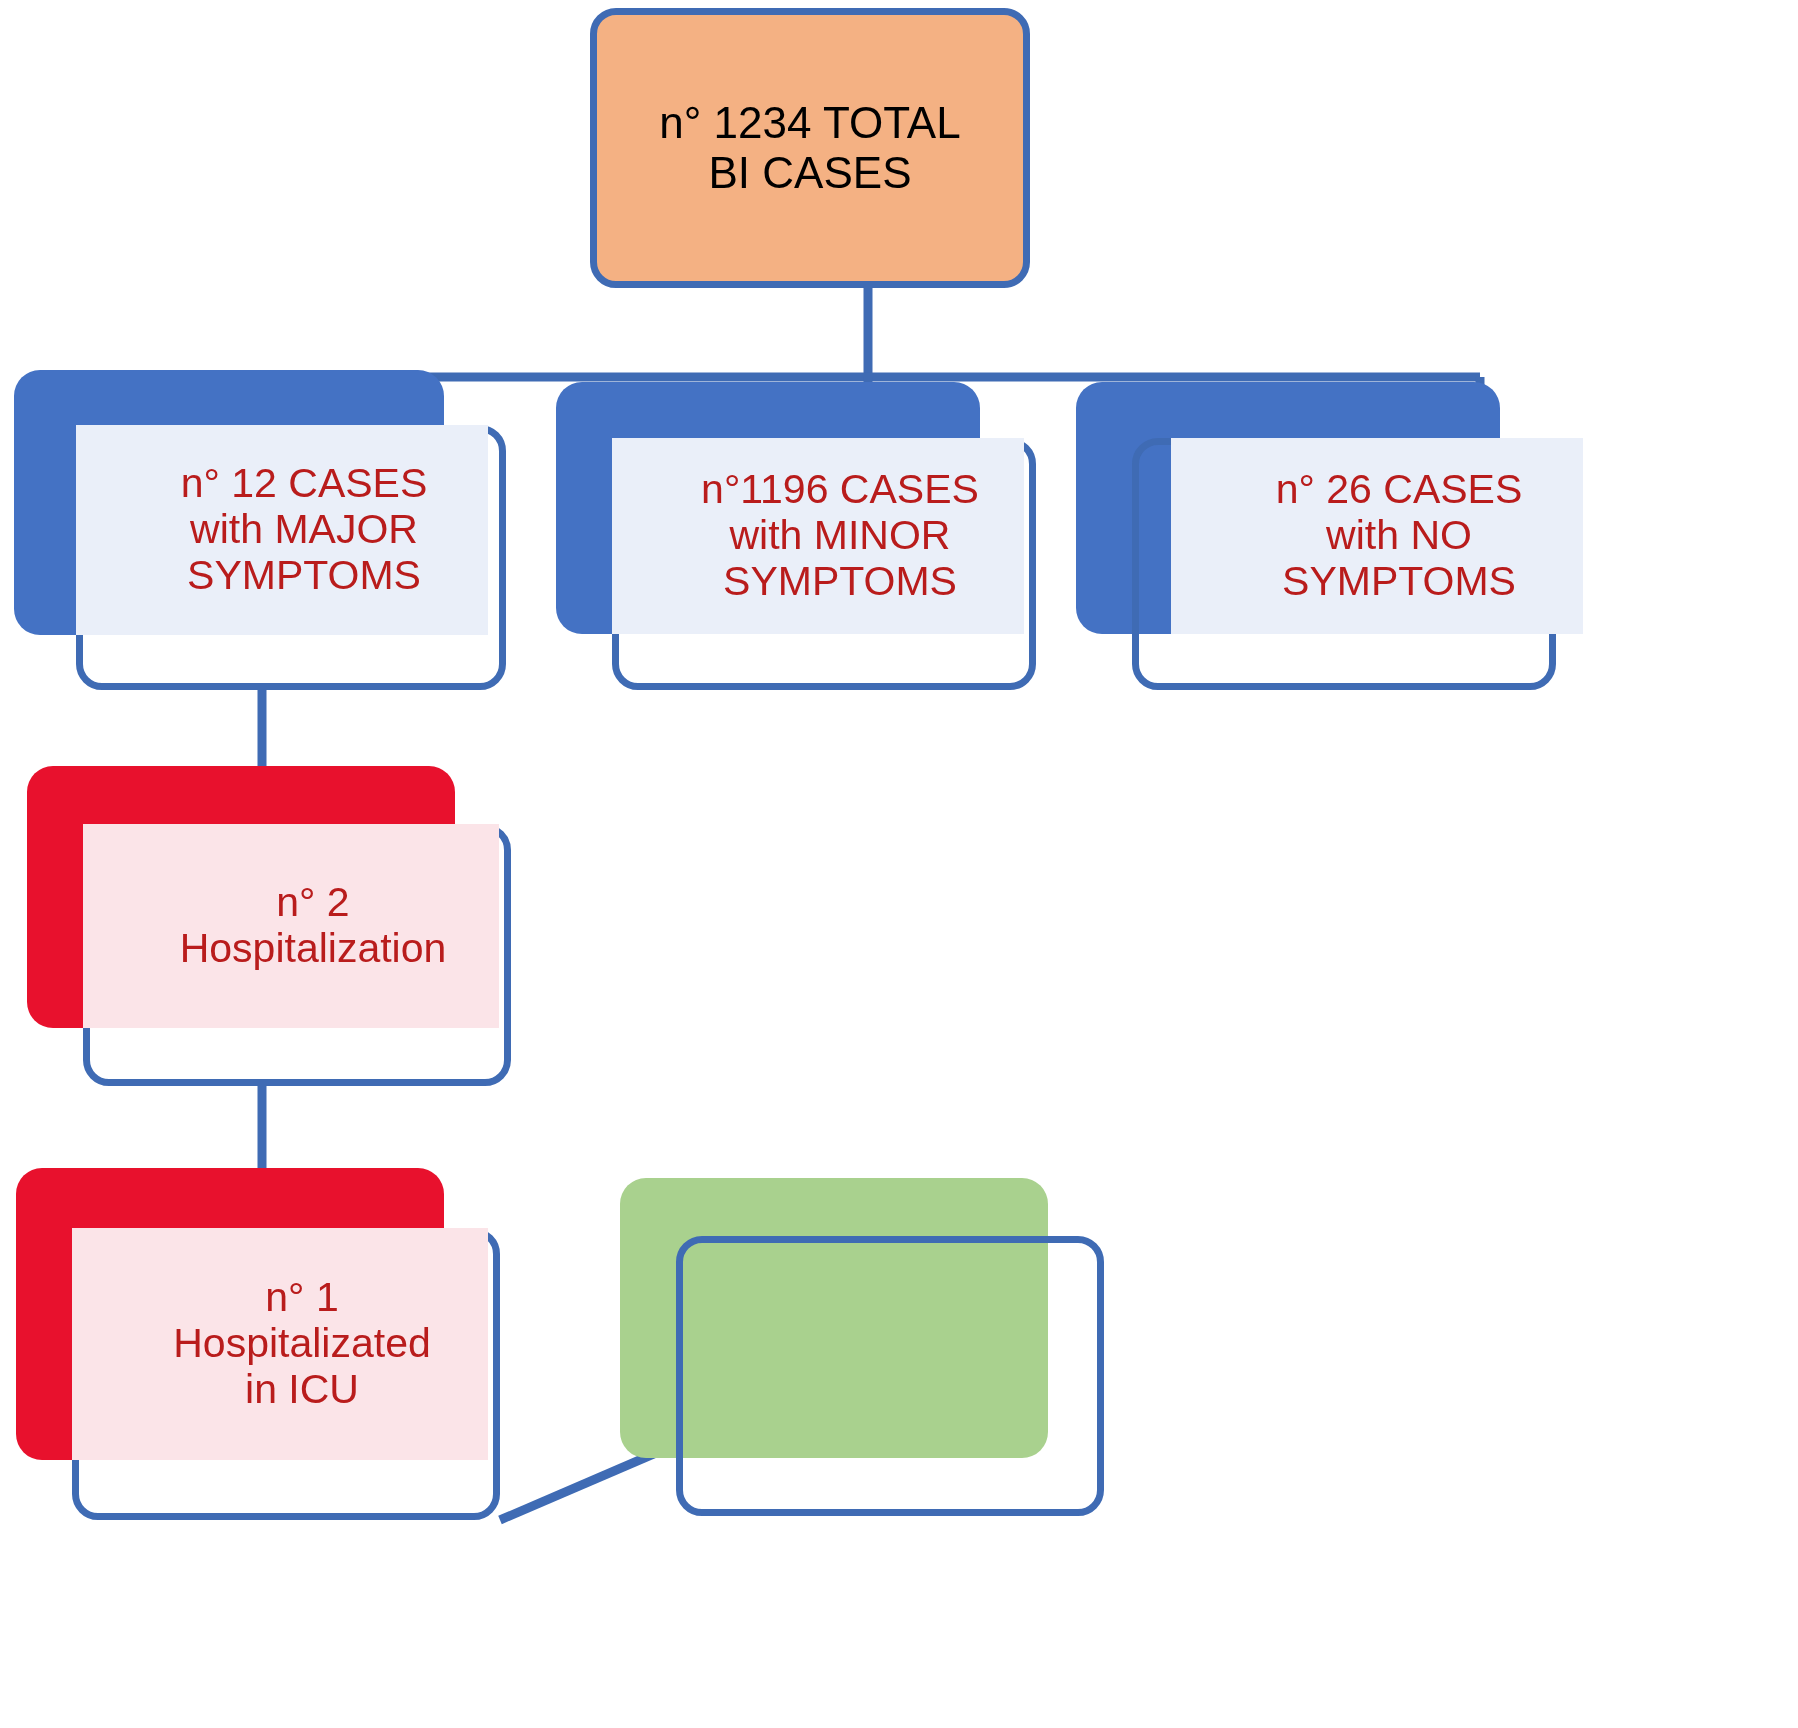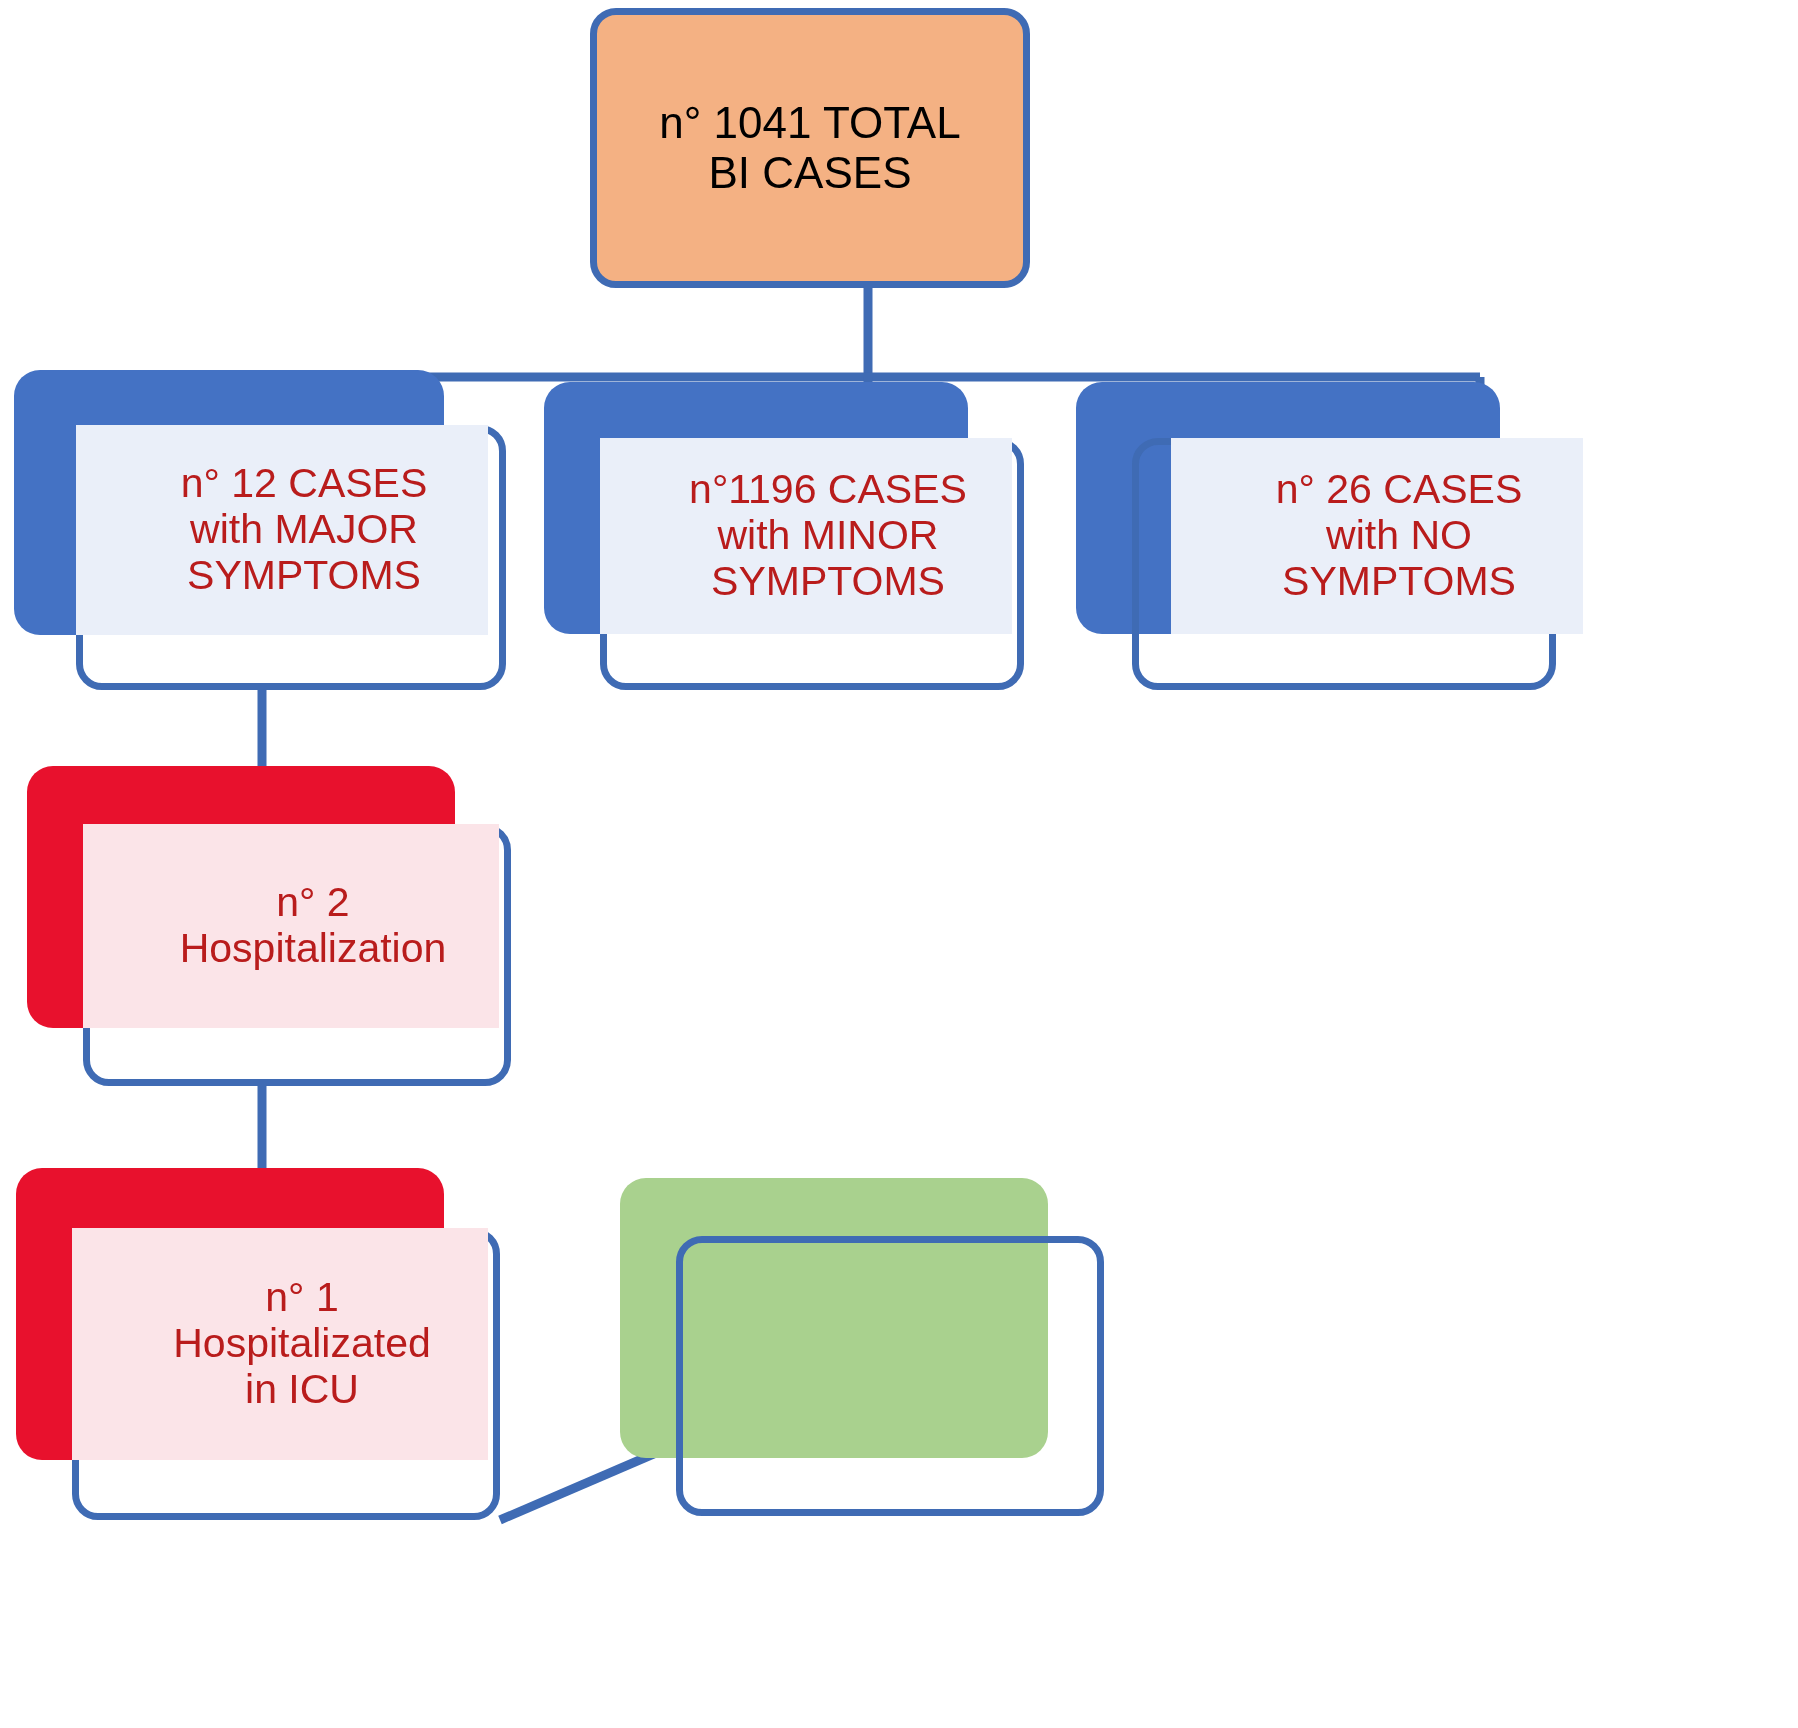--- a/index.html
+++ b/index.html
@@ -91,21 +91,21 @@
   #node-total .root-card { left: 0; top: 0; width: 440px; height: 280px; font-size: 44px; }
 
   
   #node-major           { left: 14px;  top: 370px; width: 492px; height: 320px; }
   #node-major  .plate   { width: 430px; height: 265px; background: #4472C4; }
   #node-major  .card    { left: 62px; top: 55px; width: 430px; height: 265px; }
   #node-major  .label   { left: 62px; top: 55px; width: 368px; height: 210px;
                           background: #EAEFF9; font-size: 41px; }
 
   
-  #node-minor           { left: 544px; top: 382px; width: 480px; height: 308px; border-radius: 32px; }
+  #node-minor           { left: 556px; top: 382px; width: 480px; height: 308px; border-radius: 32px; }
   #node-minor  .plate   { width: 424px; height: 252px; background: #4472C4; }
   #node-minor  .card    { left: 56px; top: 56px; width: 424px; height: 252px; }
   #node-minor  .label   { left: 56px; top: 56px; width: 368px; height: 196px;
                           background: #EAEFF9; font-size: 41px; }
 
   
   #node-none            { left: 1076px; top: 382px; width: 480px; height: 308px; }
   #node-none   .plate   { width: 424px; height: 252px; background: #4472C4; }
   #node-none   .card    { left: 56px; top: 56px; width: 424px; height: 252px; }
   #node-none   .label   { left: 56px; top: 56px; width: 368px; height: 196px;
@@ -150,21 +150,21 @@
 
       <path d="M 262 690 L 262 800"></path>
 
       <path d="M 262 1086 L 262 1200"></path>
 
       <path d="M 500 1520 L 700 1434"></path>
     </g>
   </svg>
 
   <div class="node" id="node-total">
-    <div class="root-card">n° 1041 TOTAL
+    <div class="root-card">n° 1234 TOTAL
 BI CASES</div>
   </div>
 
   <div class="node" id="node-major">
     <div class="plate"></div>
     <div class="card"></div>
     <div class="label">n° 12 CASES
 with MAJOR
 SYMPTOMS</div>
   </div>

